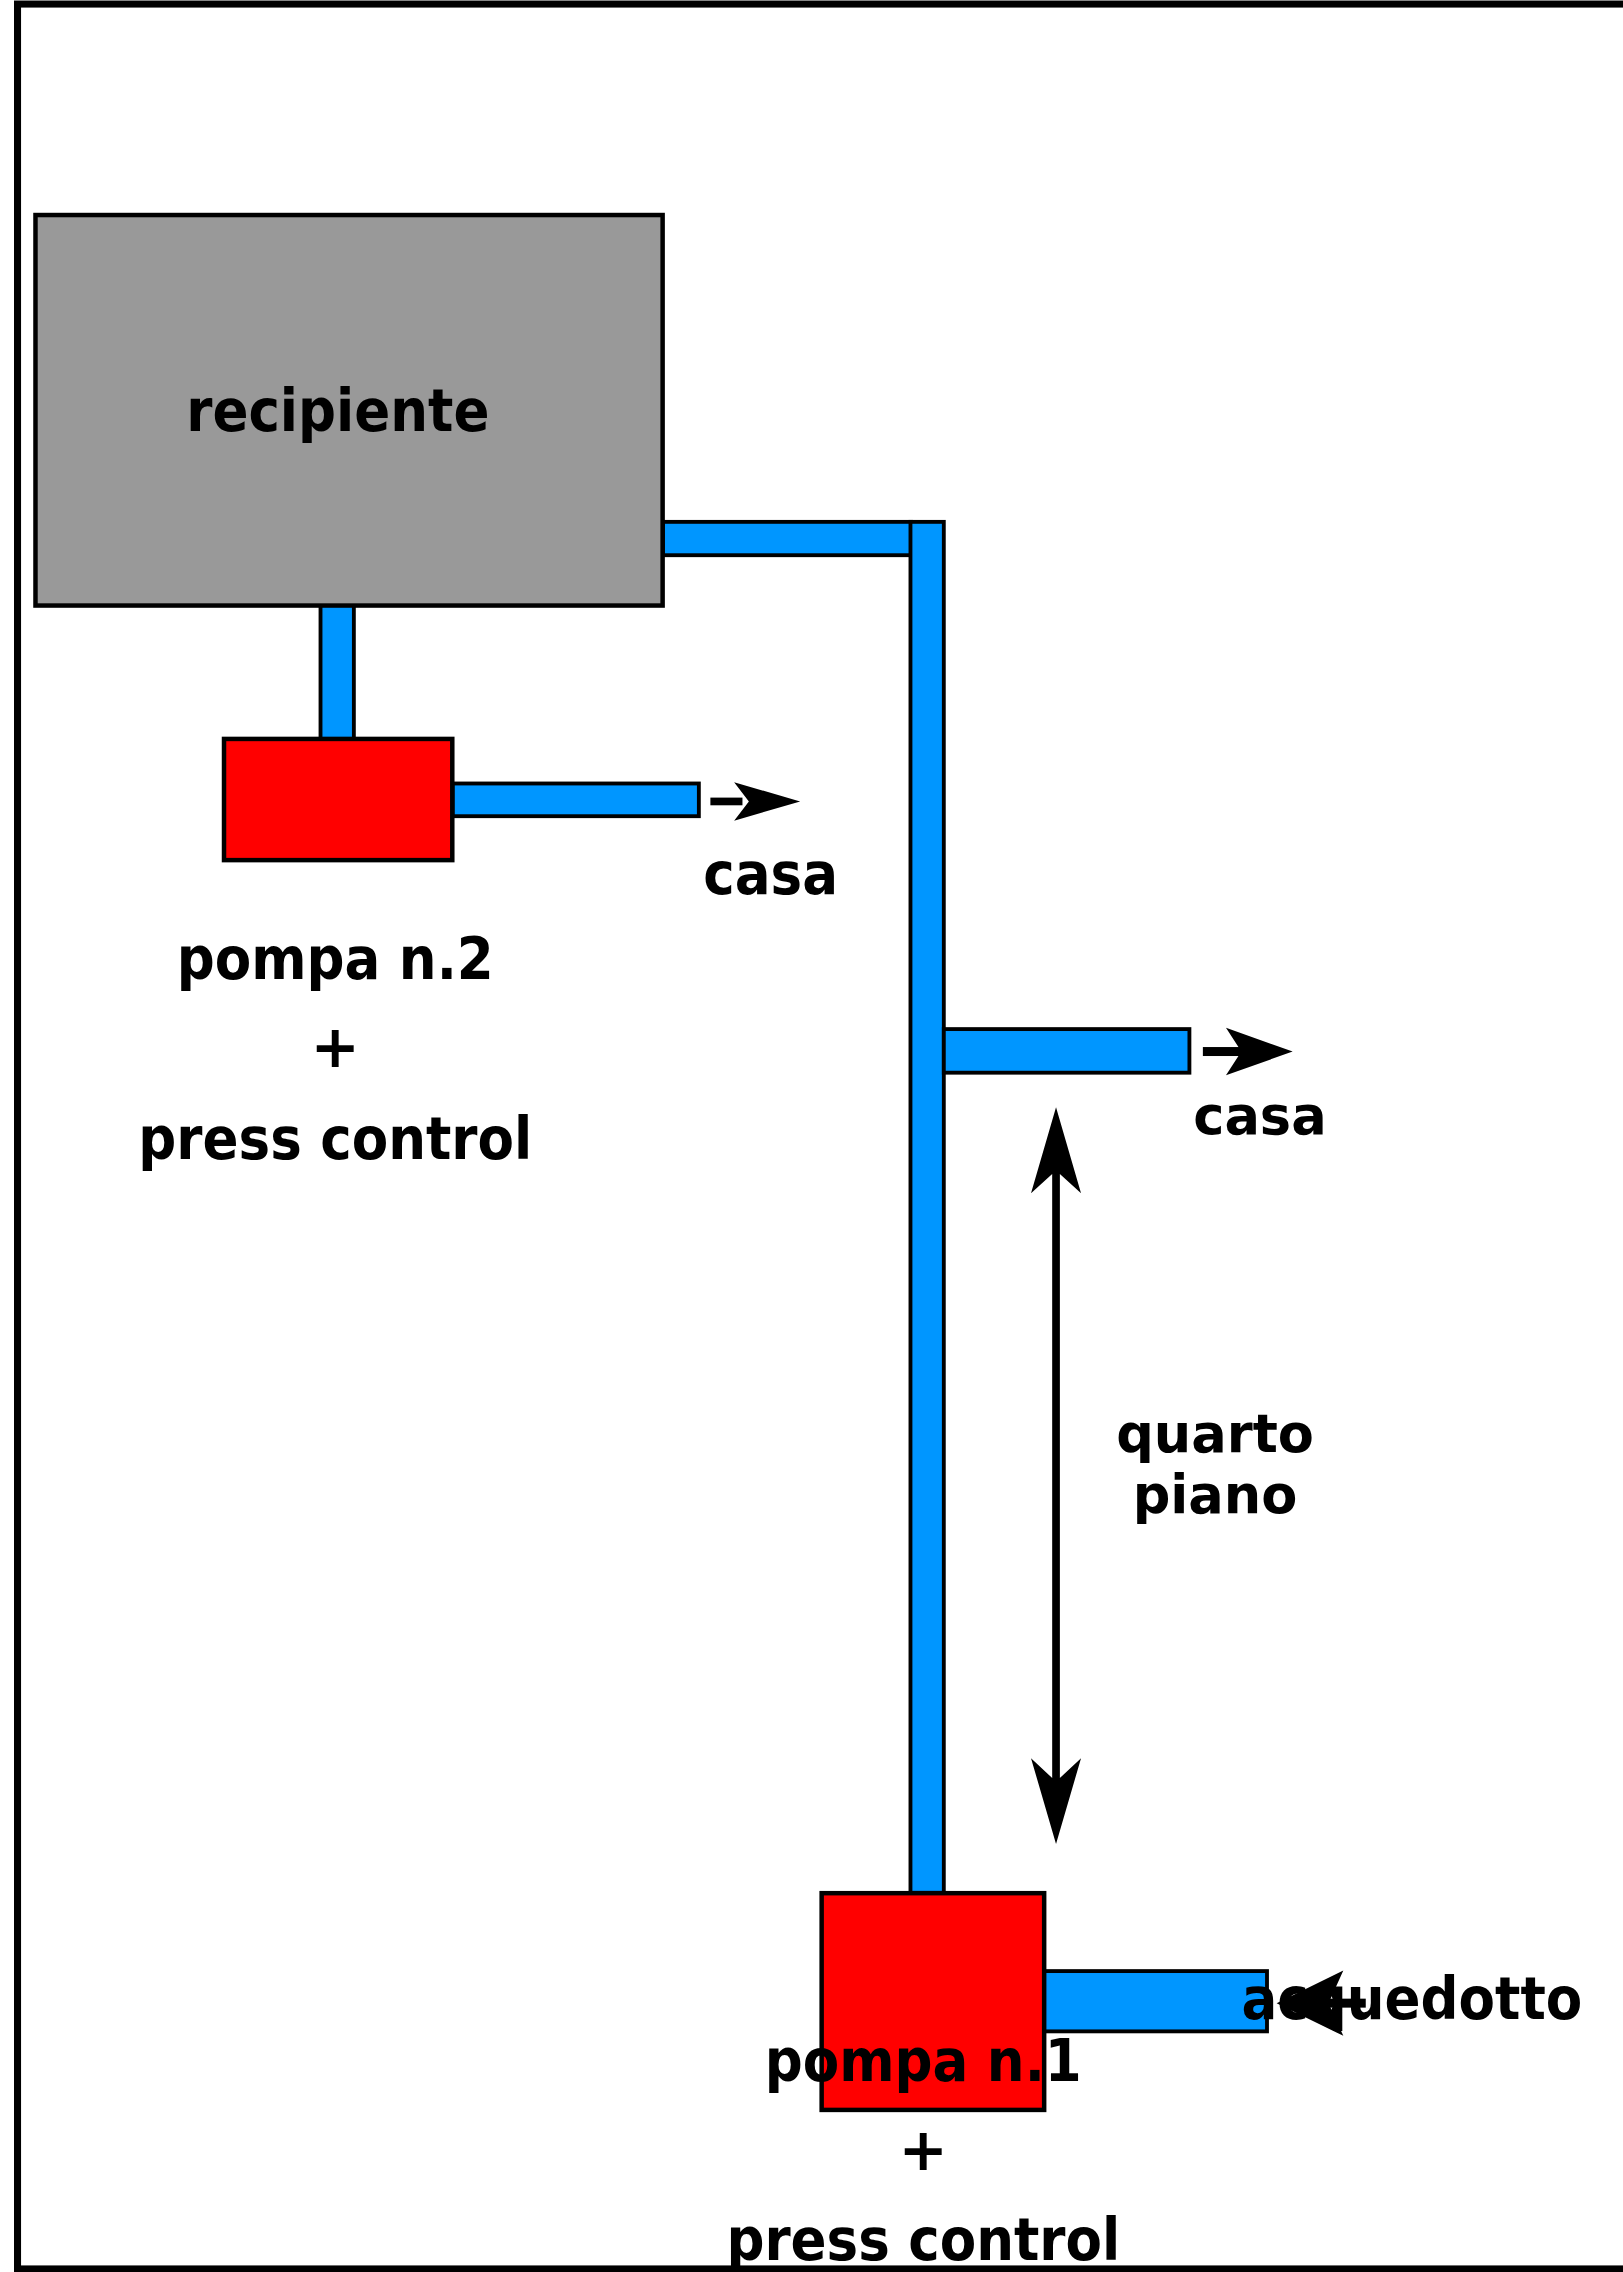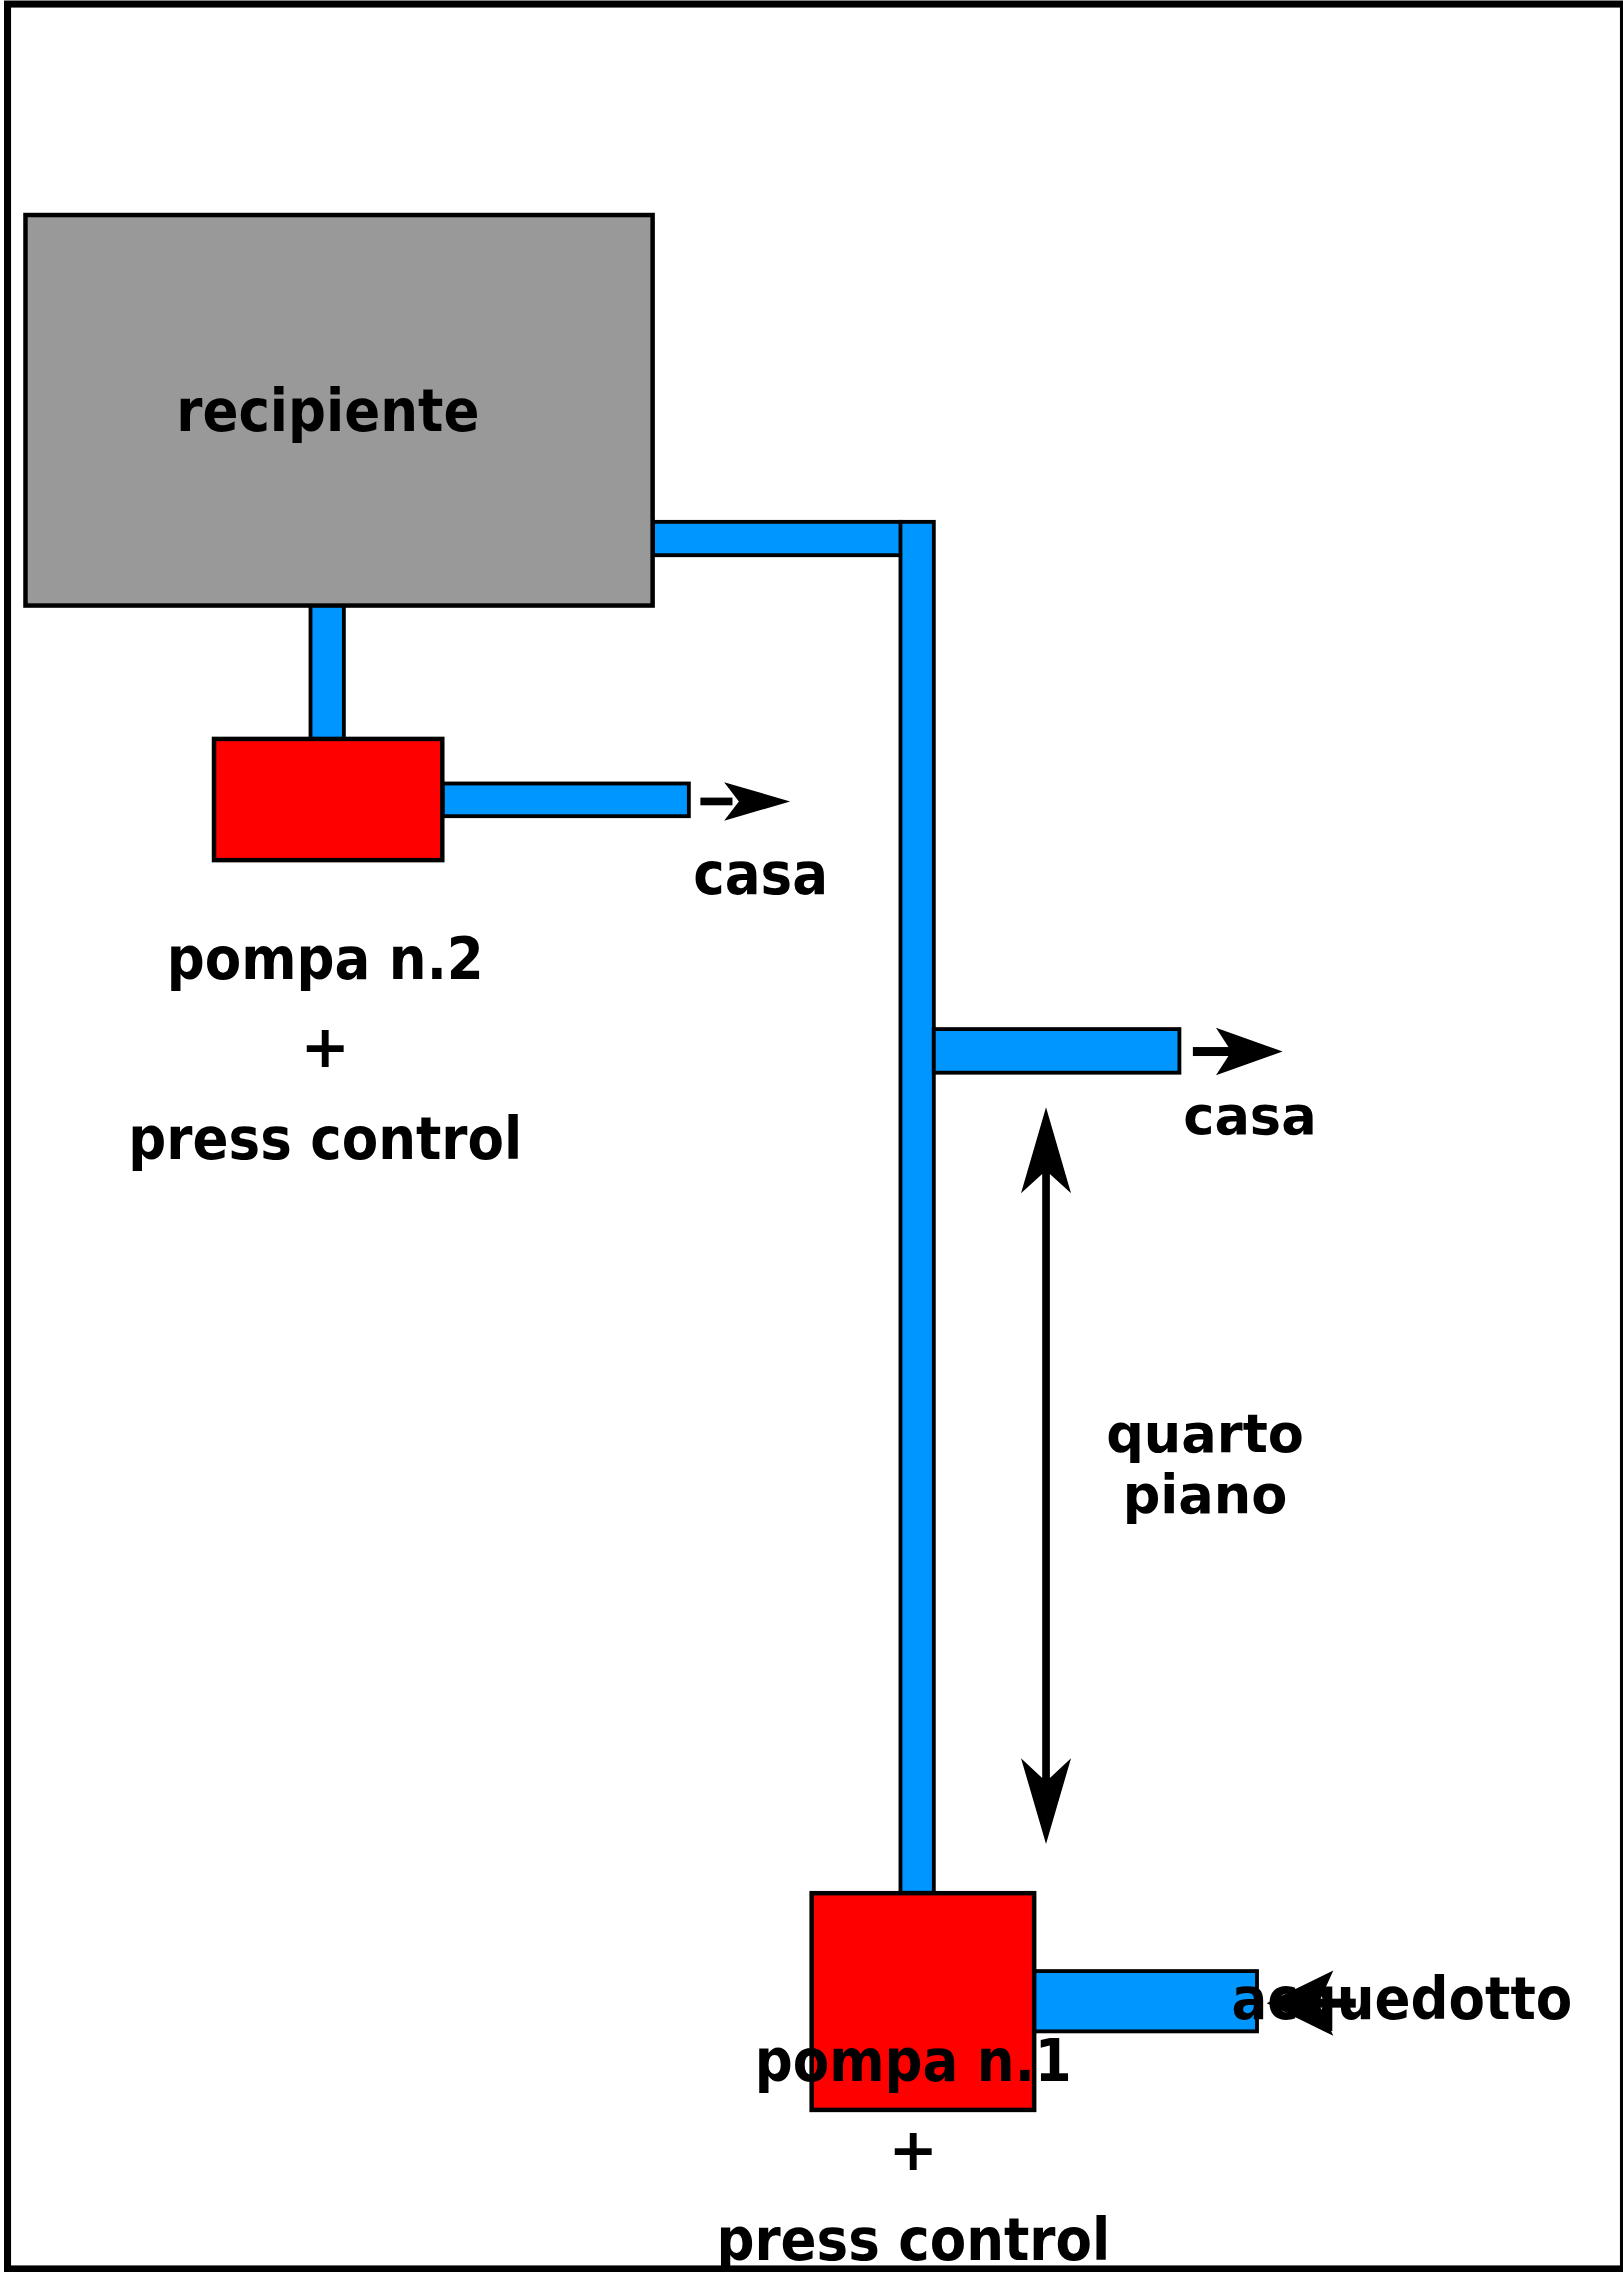--- a/index.html
+++ b/index.html
@@ -1,17 +1,17 @@
 <!DOCTYPE html>
 <html style="font-size:10.3px"><head>
 <meta charset="utf-8">
 <style>
   html, body { margin: 0; padding: 0; background: #ffffff; }
   body { width: 1623px; height: 2273px; overflow: hidden; }
-  #canvas { position: absolute; left: 4px; top: 0; width: 1537px; height: 2273px; }
+  #canvas { position: absolute; left: 14px; top: 0; width: 1537px; height: 2273px; }
   svg { display: block; }
   .lbl { font-family: "DejaVu Sans", sans-serif; font-weight: bold; fill: #000000; }
   .cond { font-size: 92px; }
   .wide { font-size: 82px; }
 </style>
 </head>
 <body>
 
 <div id="canvas">
 <svg width="1623" height="2273" viewBox="0 0 2531 3543" xmlns="http://www.w3.org/2000/svg">

